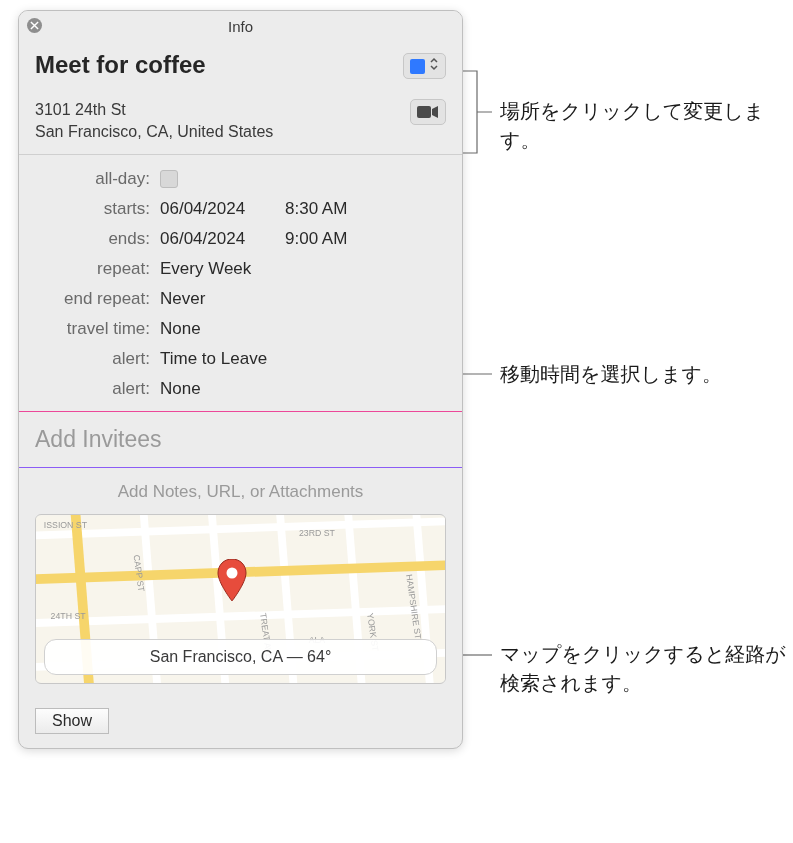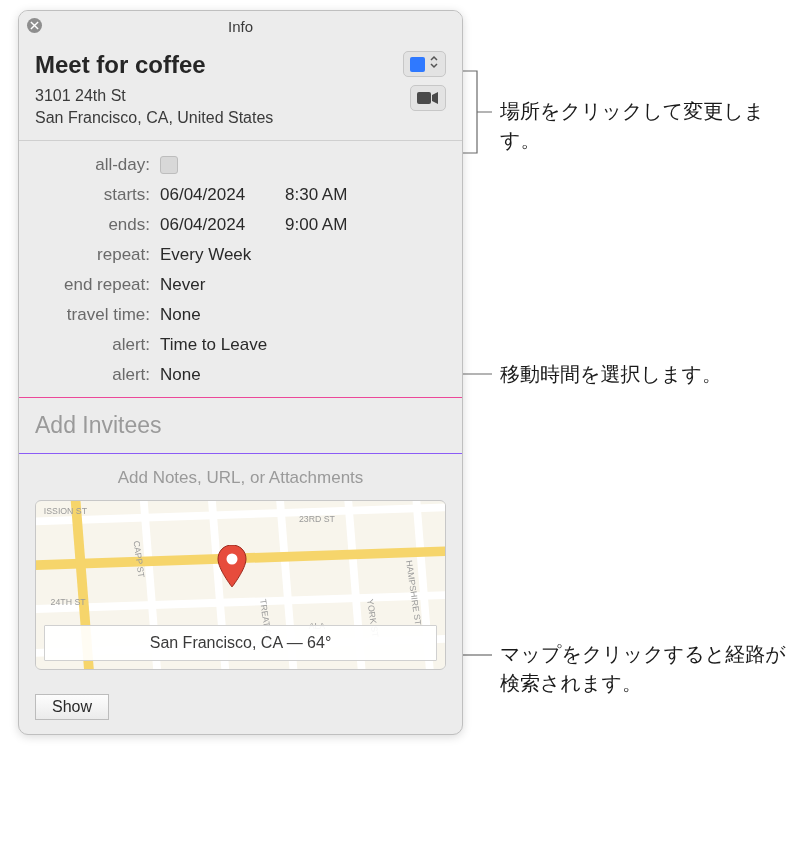--- a/index.html
+++ b/index.html
@@ -47,23 +47,23 @@
       font-size: 15px;
       color: #3a3a3a;
     }
     .header {
       padding: 10px 16px 12px 16px;
       border-bottom: 1px solid #cfcfcf;
       background: #ececec;
     }
     .header-top {
       display: flex;
-      align-items: flex-start;
+      align-items: flex-end;
       justify-content: space-between;
-      margin-bottom: 6px;
+      margin-bottom: 20px;
     }
     .event-title {
       font-size: 24px;
       font-weight: 700;
       color: #262626;
     }
     .cal-picker {
       display: flex;
       align-items: center;
       gap: 4px;
@@ -164,21 +164,21 @@
       transform: translateX(-50%);
     }
     .map-pin svg { width: 30px; height: 44px; }
     .map-caption {
       position: absolute;
       left: 8px;
       right: 8px;
       bottom: 8px;
       background: rgba(255,255,255,0.92);
       border: 1px solid #d0d0d0;
-      border-radius: 1px;
+      border-radius: 12px;
       padding: 8px 10px;
       font-size: 16px;
       color: #3a3a3a;
       text-align: center;
     }
     .footer {
       padding: 10px 16px 14px;
     }
     .show-btn {
       background: linear-gradient(#fdfdfd, #ebebeb);

